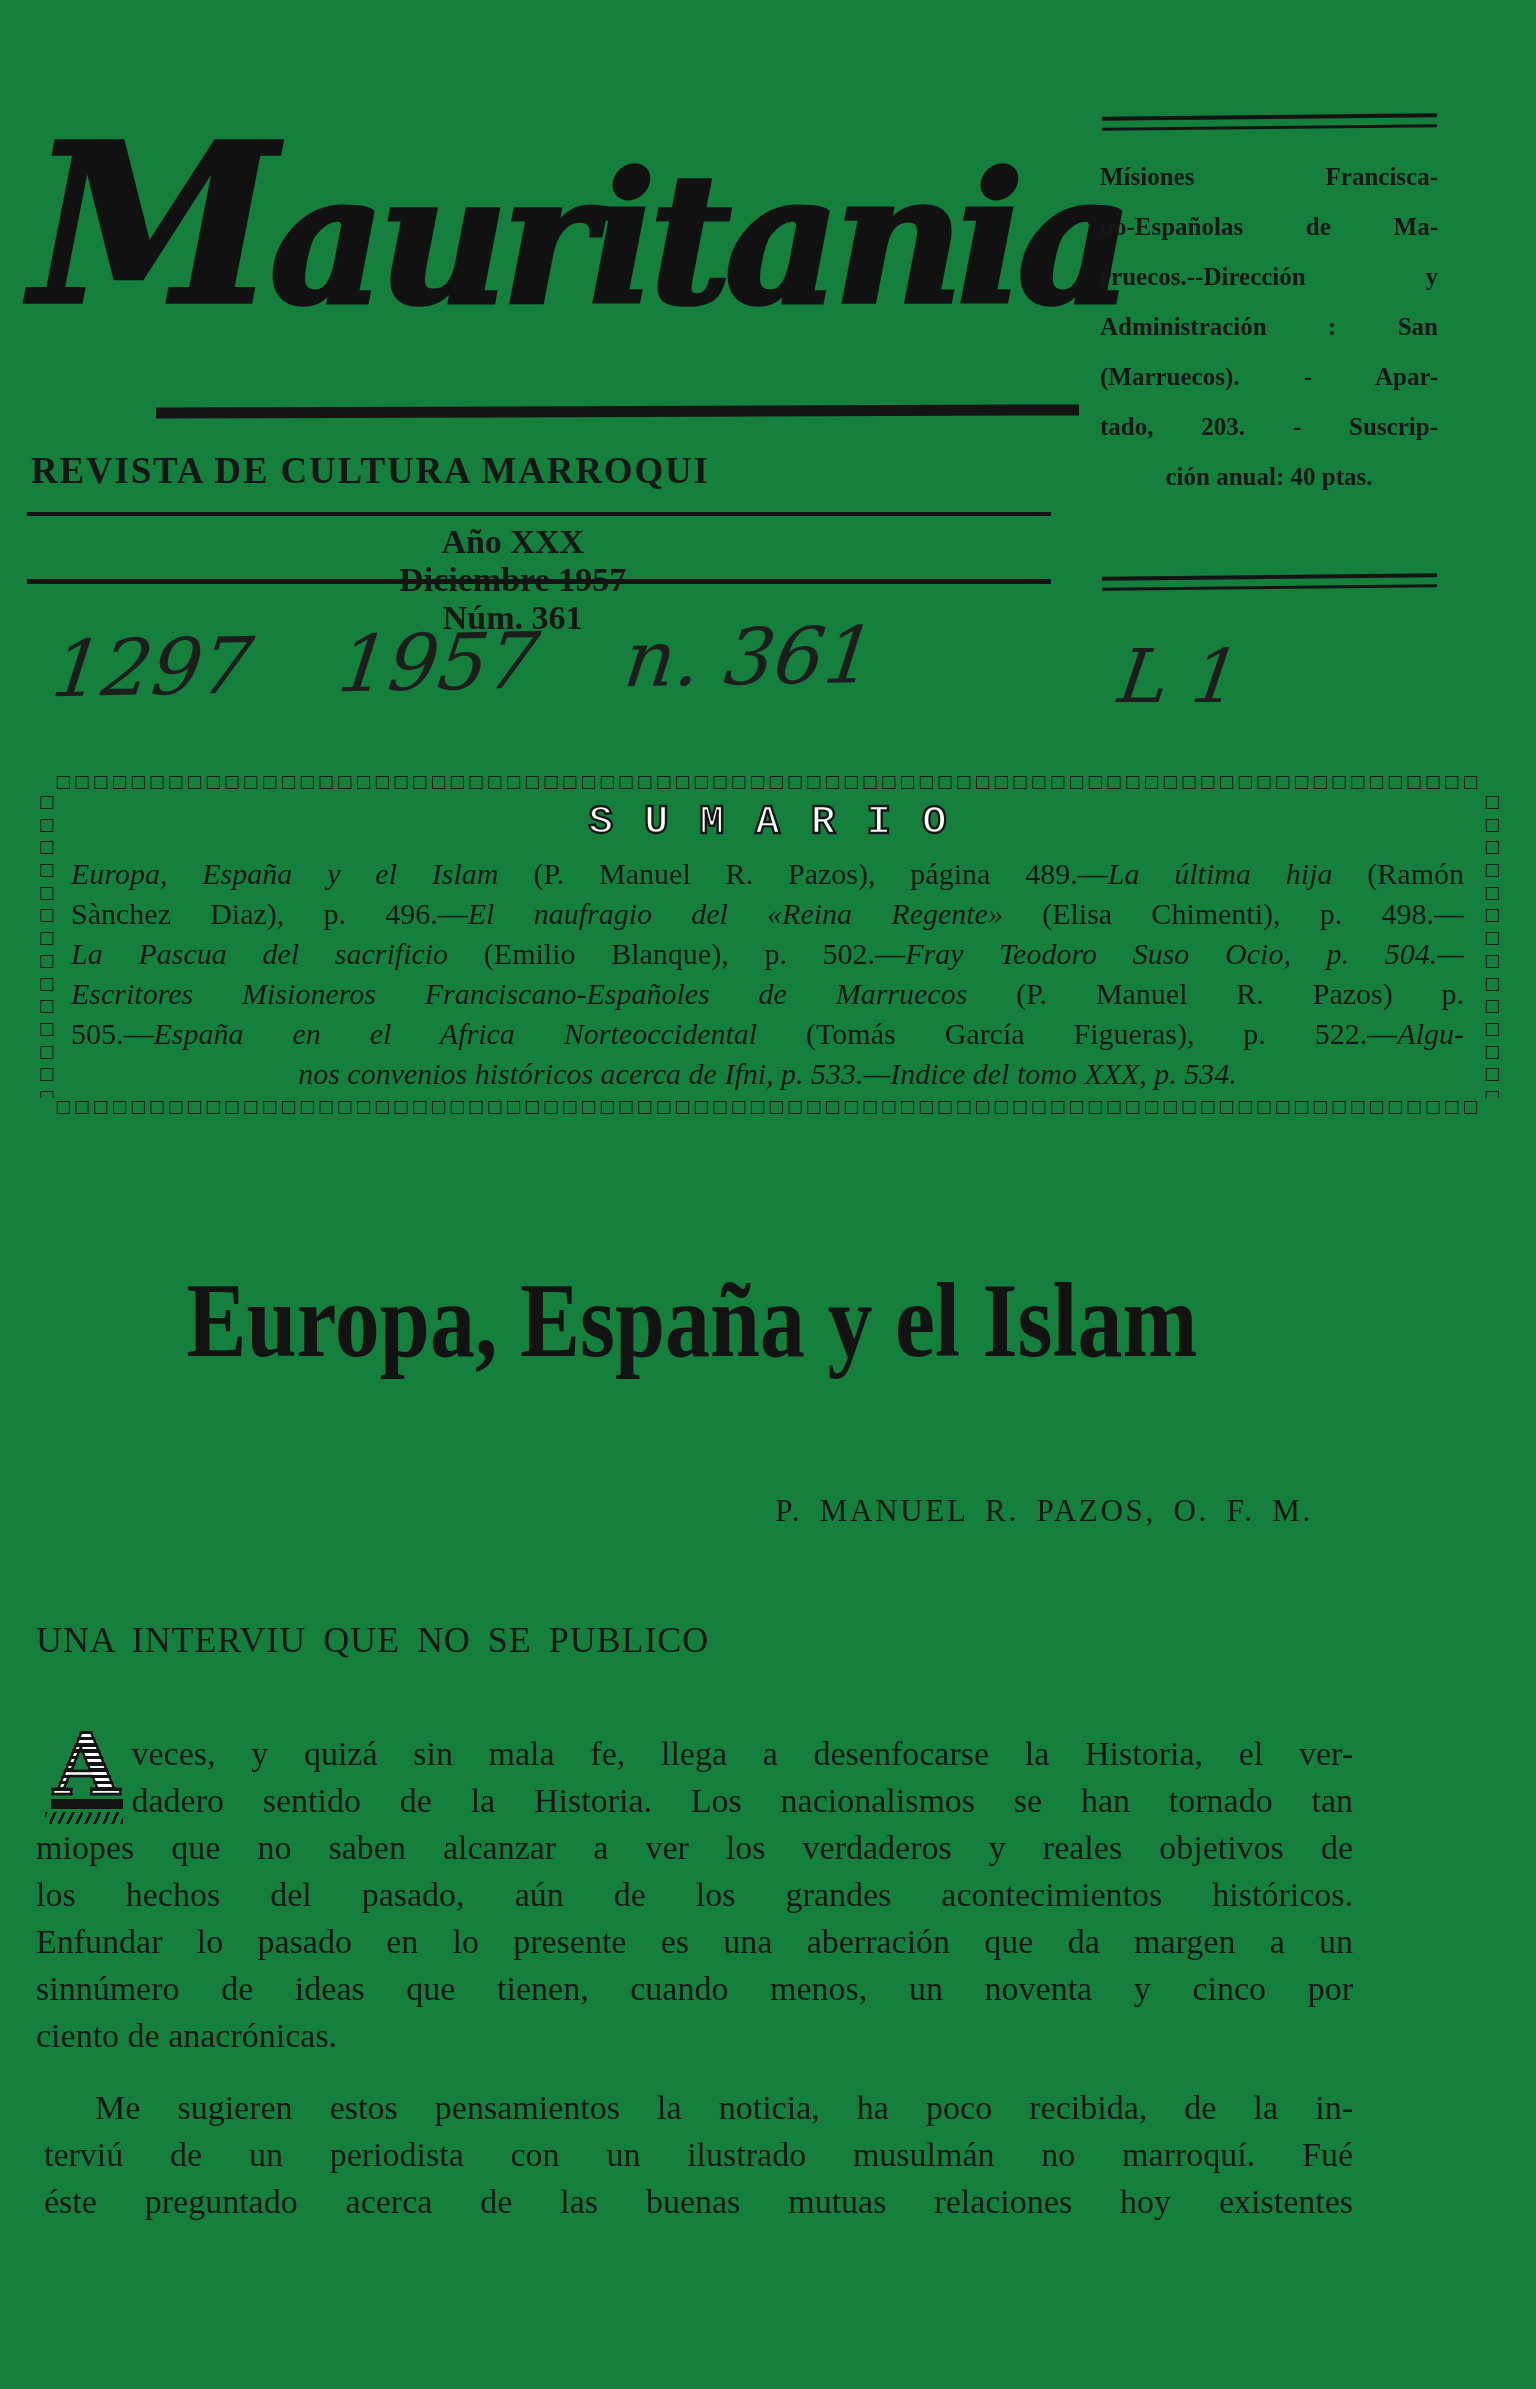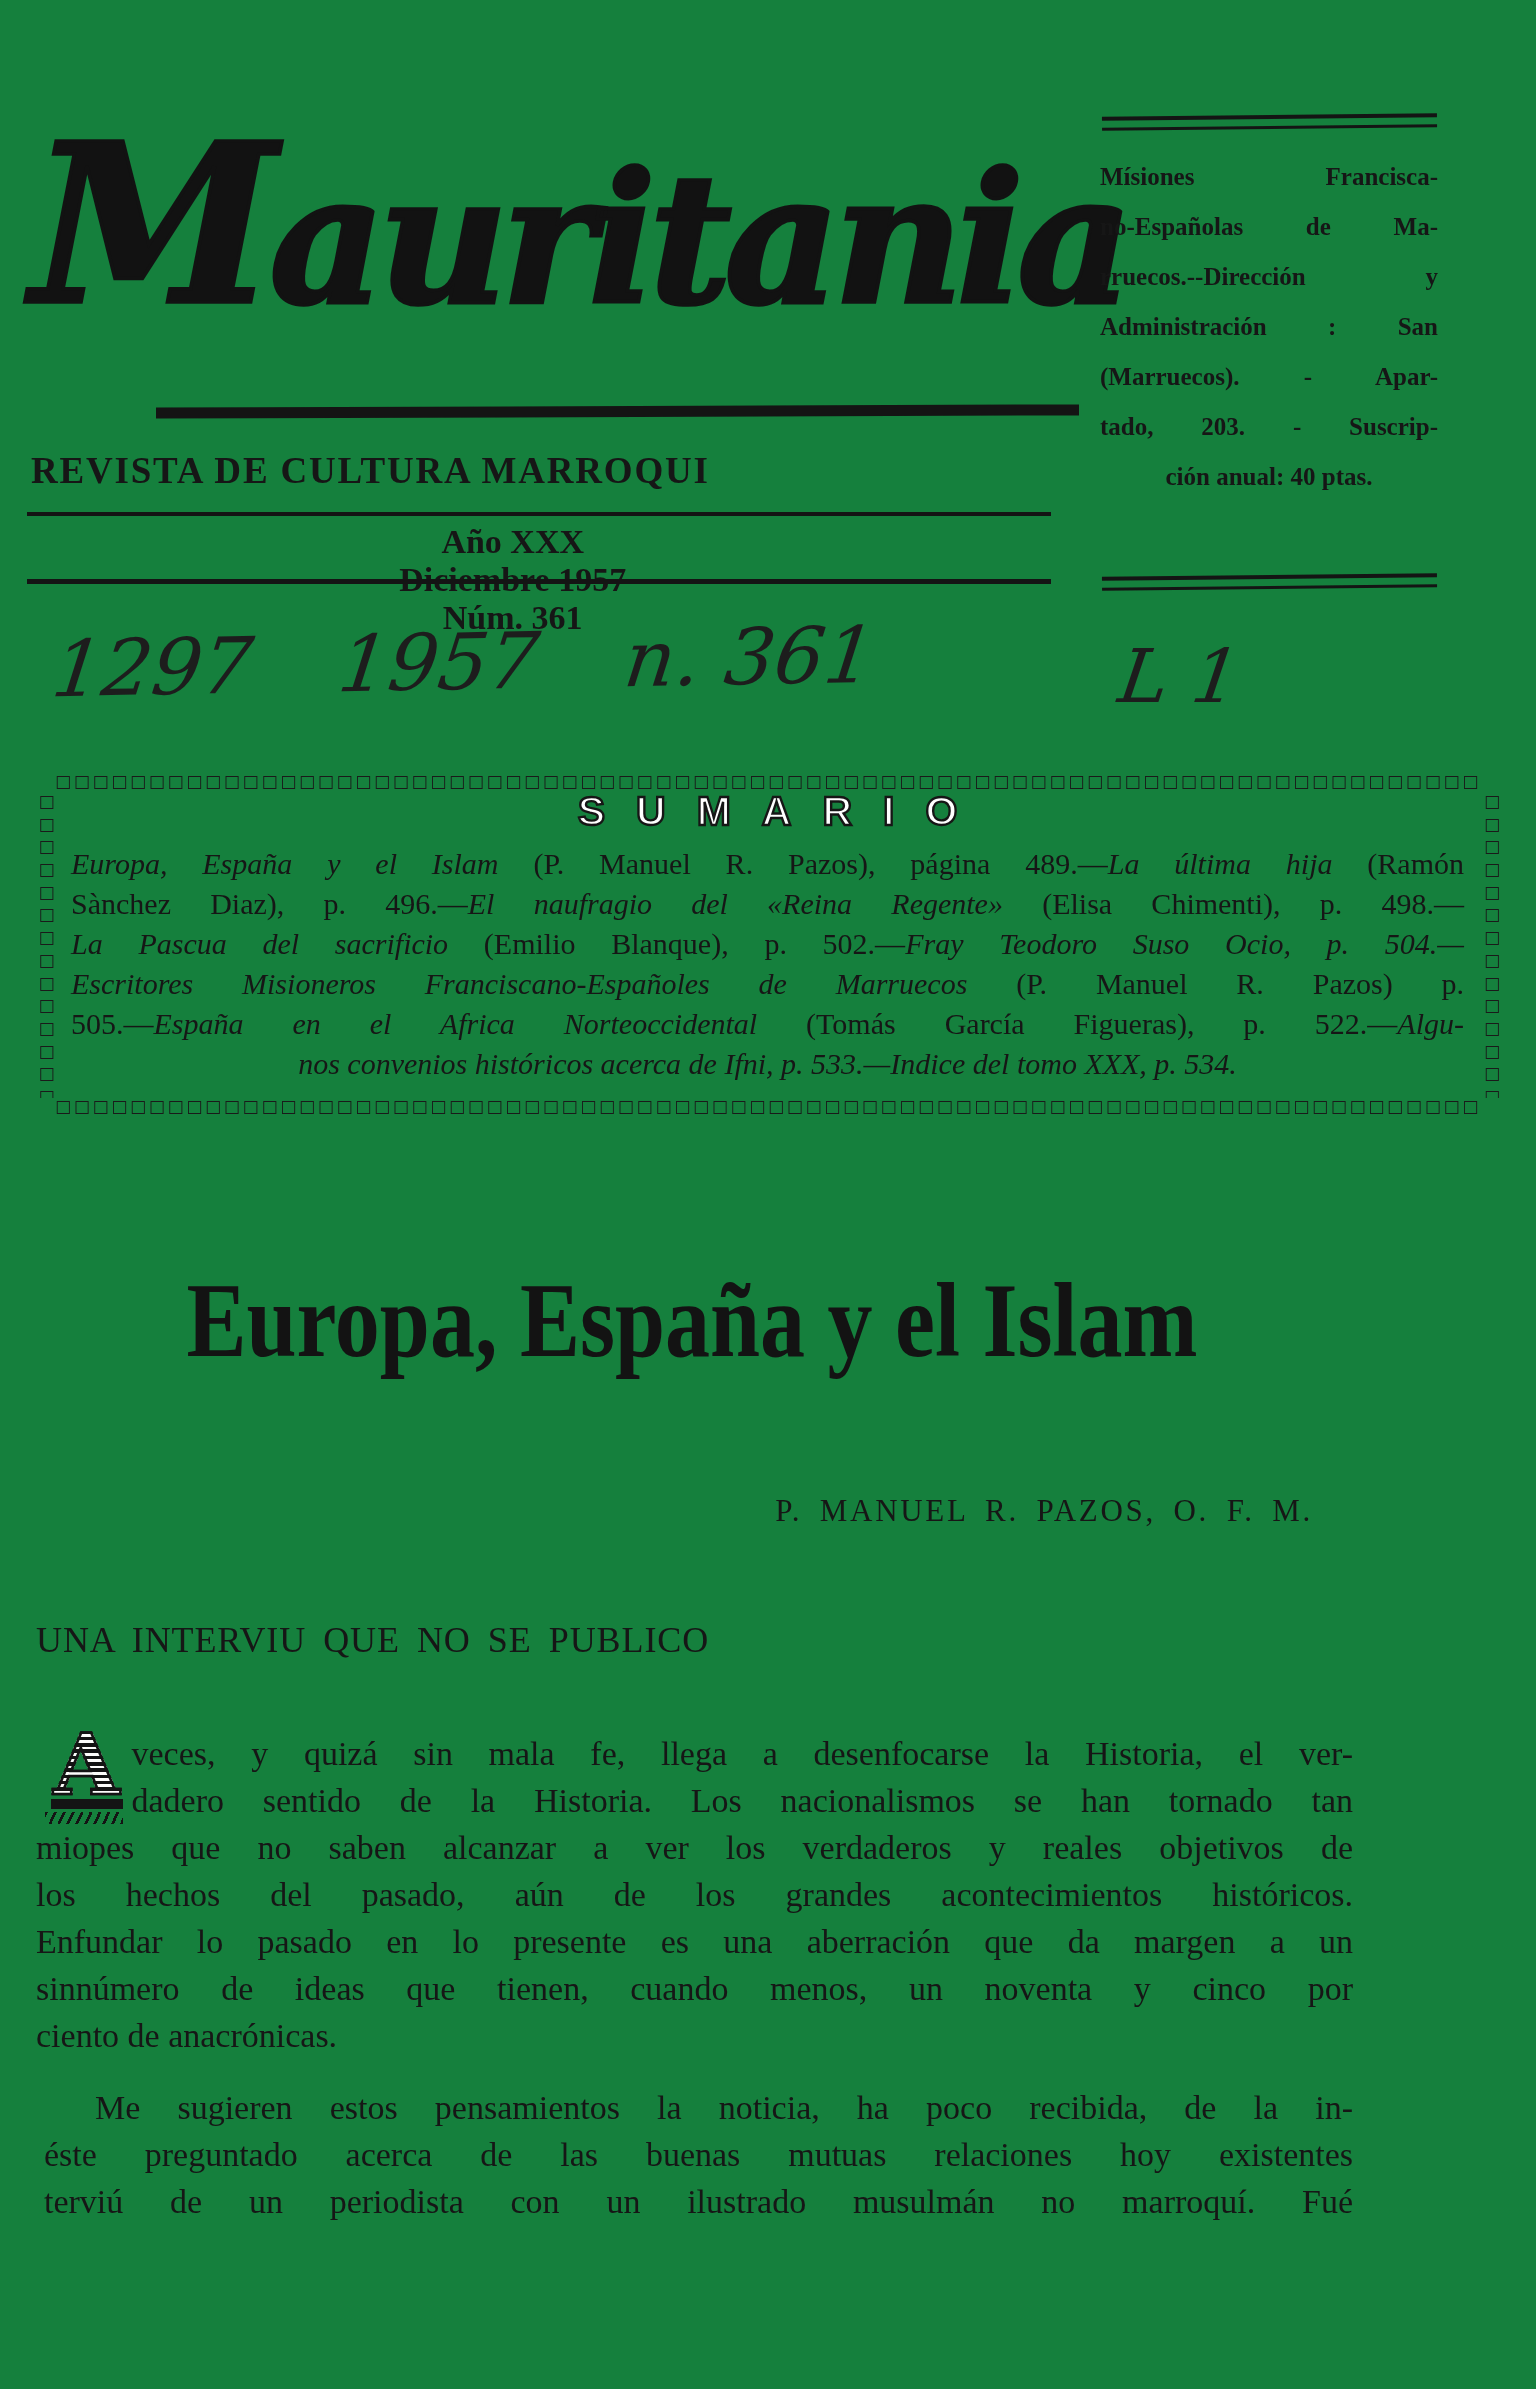--- a/index.html
+++ b/index.html
@@ -58,22 +58,22 @@
 
   
   #sumario { position:absolute; left:33px; top:771px; width:1469px; height:347px; }
   .bs { position:absolute; color:#1a1a1a; font-family:"DejaVu Sans", sans-serif;
         font-size:17px; letter-spacing:2.7px; overflow:hidden; white-space:nowrap; }
   .bs-top    { top:0;    left:22px;  right:22px; height:22px; line-height:20px; }
   .bs-bottom { bottom:0; left:22px;  right:22px; height:22px; line-height:20px; }
   .bs-left   { left:0;  top:20px; bottom:20px; width:23.5px; writing-mode:vertical-rl; }
   .bs-right  { right:0; top:20px; bottom:20px; width:23.5px; writing-mode:vertical-rl; }
   #sumario-title {
-    margin-top:17px; text-align:center;
-    font-family:Liberation Sans, sans-serif; font-weight:700; font-size:41px;
+    margin-top:28px; text-align:center;
+    font-family:Liberation Mono, monospace; font-weight:700; font-size:41px;
     letter-spacing:31px; text-indent:31px; color:#161616;
   }
   @supports (-webkit-text-stroke: 1px black) {
     #sumario-title { color:#fff; -webkit-text-stroke:2.4px #161616; }
   }
   #sumario-lines { margin:9px 38px 0 38px; font-size:30px; line-height:40px; }
   #sumario-lines .it { font-style:italic; }
   #sumario-lines .t-line:last-child { text-align:center; text-align-last:center; }
 
   
@@ -193,21 +193,21 @@
             <div class="t-line">miopes que no saben alcanzar a ver los verdaderos y reales objetivos de</div>
             <div class="t-line">los hechos del pasado, aún de los grandes acontecimientos históricos.</div>
             <div class="t-line">Enfundar lo pasado en lo presente es una aberración que da margen a un</div>
             <div class="t-line">sinnúmero de ideas que tienen, cuando menos, un noventa y cinco por</div>
             <div class="t-line">ciento de anacrónicas.</div>
           </div>
       </div>
       <div class="para" id="para2">
         <div class="para-lines">
             <div class="t-line">Me sugieren estos pensamientos la noticia, ha poco recibida, de la in-</div>
+            <div class="t-line">terviú de un periodista con un ilustrado musulmán no marroquí. Fué</div>
             <div class="t-line">éste preguntado acerca de las buenas mutuas relaciones hoy existentes</div>
-            <div class="t-line">terviú de un periodista con un ilustrado musulmán no marroquí. Fué</div>
           </div>
       </div>
     </div>
   </main>
 
 </div>
 
 
 </body></html>

